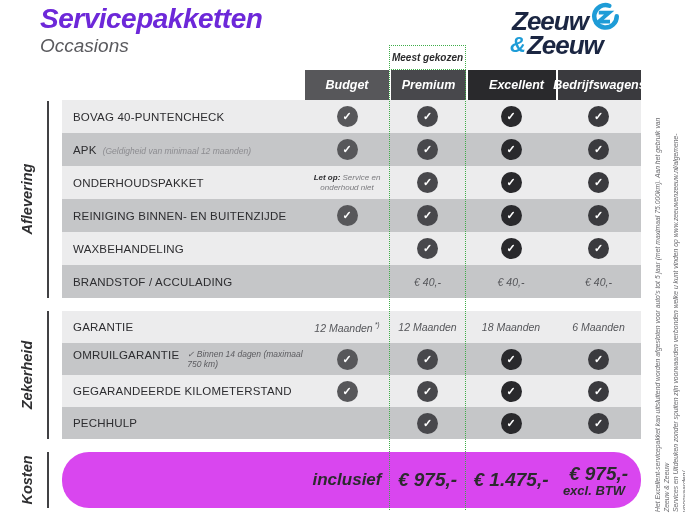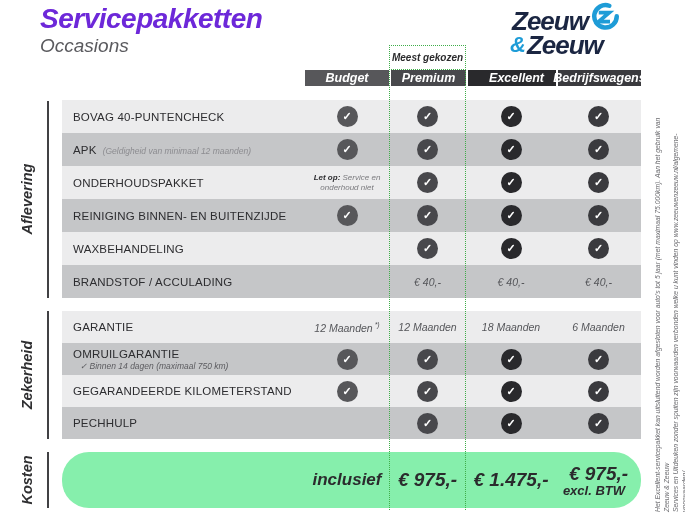--- a/index.html
+++ b/index.html
@@ -13,48 +13,48 @@
   .page-subtitle { font-size:19px; font-weight:400; color:#5a5a5e; margin-top:0px; }
 
   .logo { position:absolute; left:512px; top:6px; font-style:italic; }
   .logo-line { display:flex; align-items:center; }
   .logo-word { font-size:26px; font-weight:700; color:#1b2642; letter-spacing:-1px; line-height:1; }
   .logo-amp { color:#1e9cd7; font-size:22px; font-weight:700; margin-right:1px; }
   .logo-line2 { margin-top:-4px; margin-left:-2px; }
   .logo-swoosh { margin-left:1px; margin-top:-4px; }
 
   
-  .col-headers { position:absolute; left:305px; top:70px; height:16px;
+  .col-headers { position:absolute; left:305px; top:70px; height:30px;
                  display:grid; grid-template-columns:84px 77px 90px 85px; }
   .hcell { display:flex; align-items:center; justify-content:center; color:#fff;
            font-style:italic; font-weight:700; font-size:12.5px; border-left:2px solid #fff; }
   .hcell:first-child { border-left:none; }
 
   
   .tbody { position:absolute; left:62px; top:100px; width:579px; }
   .section { margin-bottom:13px; }
   .row { display:grid; grid-template-columns:243px 84px 77px 90px 85px; align-items:stretch; height:33px; }
   .sec-zekerheid .row { height:32px; }
   .row.light { background:#ececed; }
   .row.dark  { background:#c5c6c8; }
   .lab { padding-left:11px; display:flex; align-items:baseline; gap:6px; align-self:center; }
-  .lab.two { flex-direction:column; align-items:flex-start; gap:1px; }
+  .lab.two { flex-direction:row; align-items:flex-start; gap:1px; }
   .labmain { font-size:11.5px; color:#2d2d30; letter-spacing:0.2px; }
   .inote { font-size:8.5px; font-style:italic; color:#8c8c90; }
   .sub { font-size:8.5px; font-style:italic; color:#5c5c60; padding-left:7px; }
   .cell { display:flex; align-items:center; justify-content:center; }
   .chk { width:21px; height:21px; border-radius:50%; color:#fff; font-size:11px; font-weight:700;
          display:flex; align-items:center; justify-content:center; }
   .val { font-size:10.5px; font-style:italic; color:#55565a; white-space:nowrap; }
   .val sup { font-size:7px; }
   .letop { font-size:8px; font-style:italic; color:#7a7a7e; text-align:center; line-height:1.25; width:90px; }
   .letop b { color:#2d2d30; }
 
   
-  .kosten-band { position:absolute; left:62px; top:452px; width:579px; height:56px; background:#86efac;
+  .kosten-band { position:absolute; left:62px; top:452px; width:579px; height:56px; background:#d946ef;
                  display:grid; grid-template-columns:243px 84px 77px 90px 85px; align-items:center;border-radius:27px; }
   .kcell { display:flex; flex-direction:column; align-items:center; justify-content:center; }
   .kval { font-size:19px; font-weight:700; font-style:italic; color:#2b2b2d; white-space:nowrap; }
   .kval.incl { font-size:17px; }
   .kbtw { font-size:13px; font-weight:700; font-style:italic; color:#2b2b2d; align-self:flex-end; margin-top:-2px; margin-right:16px; }
 
   
   .side-bar { position:absolute; left:47px; width:2px; background:#414144; }
   .sb-aflevering { top:101px; height:197px; }
   .sb-zekerheid  { top:311px; height:128px; }

